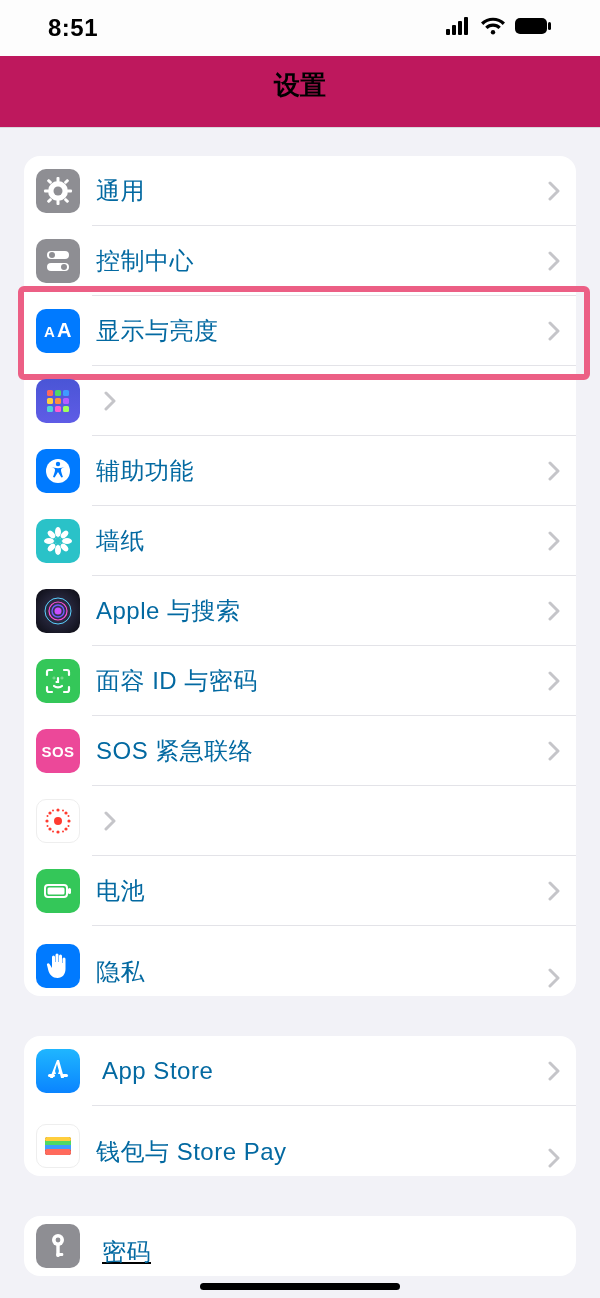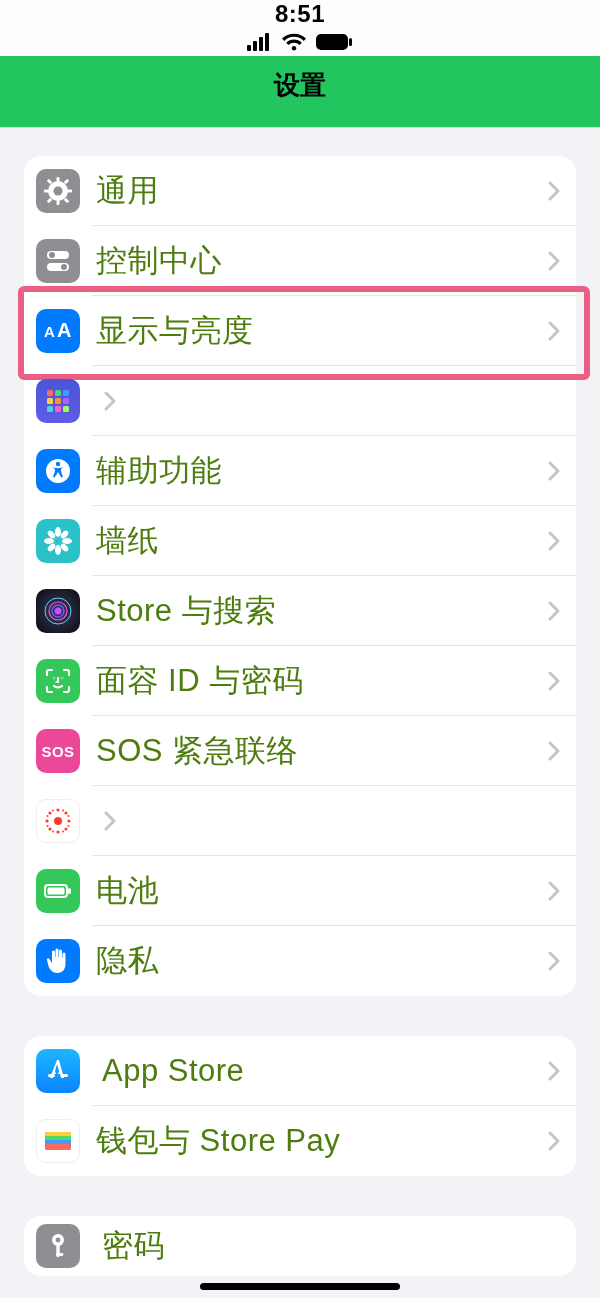--- a/index.html
+++ b/index.html
@@ -10,34 +10,33 @@
     color: #000;
   }
   
   .status-bar {
     height: 56px;
     display: flex;
     align-items: center;
     justify-content: space-between;
     padding: 0 48px 0 48px;
     background: #fdfdfd;
-    flex-direction: column;
   }
   .status-time {
     font-size: 24px;
     font-weight: 700;
     letter-spacing: 0.5px;
   }
   .status-right {
     display: flex;
     align-items: center;
     gap: 8px;
   }
   .header {
-    background: #22c55e;
+    background: #be185d;
     text-align: center;
     padding: 12px 0 24px 0;
     border-bottom: 1px solid #d9d9dd;
   }
   .header-title {
     font-size: 26px;
     font-weight: 700;
   }
   .content {
     padding: 0 24px;
@@ -50,21 +49,21 @@
     position: relative;
   }
   .row {
     display: flex;
     align-items: center;
     min-height: 70px;
     padding: 8px 16px 8px 12px;
     position: relative;
   }
   .row:first-child { border-top-left-radius:16px; border-top-right-radius:16px;gap:6px; }
-  .row:last-child { border-bottom-left-radius:16px; border-bottom-right-radius:16px; }
+  .row:last-child { border-bottom-left-radius:16px; border-bottom-right-radius:16px;align-items:flex-end; }
   .row .sep {
     position: absolute;
     left: 68px; right: 0; bottom: 0;
     height: 1px;
     background: #e3e3e8;
   }
   .row:last-child .sep { display: none; }
   .icon-box {
     width: 44px;
     height: 44px;
@@ -73,22 +72,22 @@
     margin-right: 16px;
     display: flex;
     align-items: center;
     justify-content: center;
     color: #fff;
     font-weight: 700;
     overflow: hidden;
   }
   .row-label {
     flex: 1 1 auto;
-    font-size: 31px;
-    color: #4d7c0f;
+    font-size: 24px;
+    color: #0369a1;
     letter-spacing: 0.5px;
   }
   .chevron {
     flex: 0 0 auto;
     width: 12px;
     height: 20px;
     margin-left: 8px;
   }
   .chevron svg { display:block; }
   .highlight-box {
@@ -299,21 +298,21 @@
 
     <div class="row">
       <div class="icon-box bg-black" style="background:radial-gradient(circle at 50% 50%, #3a3a5a, #0b0b12);">
         <svg width="34" height="34" viewBox="0 0 34 34">
             <circle cx="17" cy="17" r="13" fill="none" stroke="#5ad1ff" stroke-width="1"></circle>
             <circle cx="17" cy="17" r="9" fill="none" stroke="#ff4fd8" stroke-width="1.2"></circle>
             <circle cx="17" cy="17" r="6" fill="none" stroke="#6f5bff" stroke-width="1.4"></circle>
             <circle cx="17" cy="17" r="3.5" fill="#c94fff"></circle>
           </svg>
       </div>
-      <div class="row-label">Store 与搜索</div>
+      <div class="row-label">Apple 与搜索</div>
       <span class="chevron">
           <svg width="12" height="20" viewBox="0 0 12 20">
             <path d="M2 2l8 8-8 8" stroke="#c5c5c9" stroke-width="3" fill="none" stroke-linecap="round" stroke-linejoin="round"></path>
           </svg>
         </span>
       <div class="sep"></div>
     </div>
 
     <div class="row">
       <div class="icon-box bg-green">
@@ -445,21 +444,21 @@
       <div class="row-label">钱包与 Store Pay</div>
       <span class="chevron">
           <svg width="12" height="20" viewBox="0 0 12 20">
             <path d="M2 2l8 8-8 8" stroke="#c5c5c9" stroke-width="3" fill="none" stroke-linecap="round" stroke-linejoin="round"></path>
           </svg>
         </span>
 
     </div>
   </div>
 
-  <div class="group" style="margin-top:40px; margin-bottom:0;">
+  <div class="group" style="margin-top:40px; margin-bottom:0;text-decoration:underline;">
     <div class="row" style="min-height:56px;">
       <div class="icon-box bg-gray">
         <svg width="26" height="30" viewBox="0 0 26 30" fill="#fff">
             <circle cx="13" cy="9" r="6"></circle>
             <circle cx="13" cy="9" r="2.4" fill="#8e8e93"></circle>
             <rect x="11.3" y="13" width="3.4" height="13" rx="1.5"></rect>
             <rect x="11.3" y="22" width="7" height="3" rx="1.2"></rect>
           </svg>
       </div>
       <div class="row-label">密码</div>

